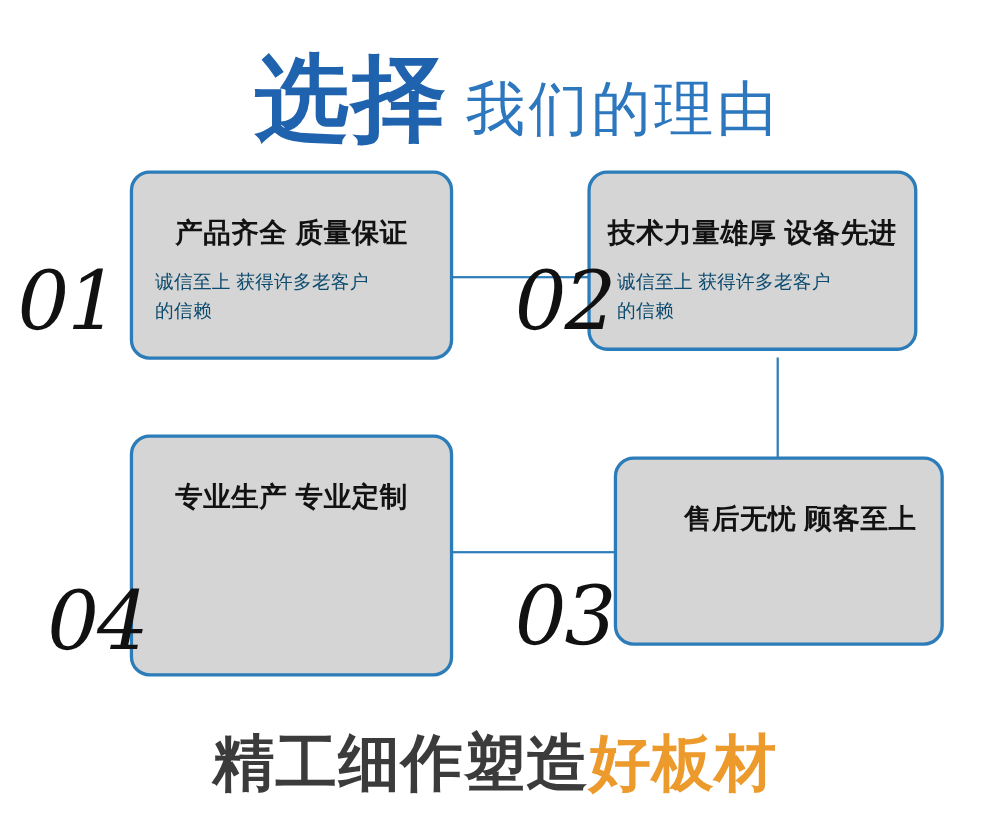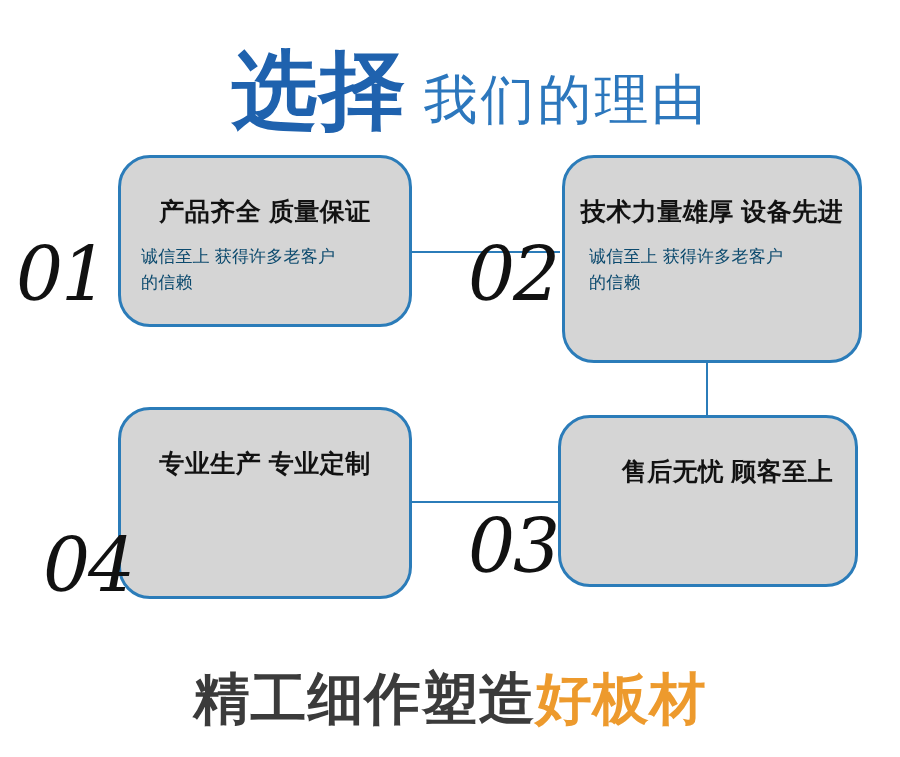--- a/index.html
+++ b/index.html
@@ -46,21 +46,21 @@
     padding-bottom: 6px;
     font-family: Liberation Sans, sans-serif;
   }
 
   
   .card {
     position: absolute;
     box-sizing: border-box;
     background: #d5d5d5;
     border: 3px solid #2b7cb9;
-    border-radius: 32px;
+    border-radius: 18px;
     z-index: 3;
   }
   .card .card-title {
     position: absolute;
     left: 0;
     right: 0;
     text-align: center;
     font-size: 25px;
     font-weight: 700;
     color: #121212;
@@ -71,22 +71,22 @@
     position: absolute;
     font-size: 17px;
     color: #0c4a6e;
     line-height: 1.5;
     letter-spacing: 0.2px;
     white-space: pre-line;
   }
 
   
   #card-1 { left: 118px; top: 155px; width: 294px; height: 172px; }
-  #card-2 { left: 562px; top: 155px; width: 300px; height: 208px; }
-  #card-4 { left: 118px; top: 407px; width: 294px; height: 192px; }
+  #card-2 { left: 534px; top: 155px; width: 300px; height: 164px; }
+  #card-4 { left: 118px; top: 395px; width: 294px; height: 220px; }
   #card-3 { left: 558px; top: 415px; width: 300px; height: 172px; }
 
   #card-1 .card-title { top: 37px; }
   #card-1 .card-desc  { top: 86px; left: 20px; right: 14px; }
 
   #card-2 .card-title { top: 37px; }
   #card-2 .card-desc  { top: 86px; left: 24px; right: 14px; }
 
   #card-4 .card-title { top: 37px; }
   #card-4 .card-desc  { top: 86px; left: 20px; right: 10px; }
@@ -103,21 +103,21 @@
     font-size: 74px;
     color: #111111;
     letter-spacing: -2px;
     line-height: 1;
     z-index: 5;
     user-select: none;
   }
   #num-01 { left: 16px;  top: 237px; }
   #num-02 { left: 468px; top: 237px; }
   #num-04 { left: 43px;  top: 497px; margin-top: 31px; }
-  #num-03 { left: 468px; top: 509px; }
+  #num-03 { left: 468px; top: 523px; }
 
   
   .connector {
     position: absolute;
     background: #2b7cb9;
     z-index: 1;
   }
   
   #conn-h-top   { left: 410px; top: 251px; width: 150px; height: 2px; }
   
@@ -130,21 +130,21 @@
     position: absolute;
     left: 0;
     top: 668px;
     width: 900px;
     text-align: center;
     font-size: 56px;
     font-weight: 700;
     letter-spacing: 1px;
     line-height: 1.1;
     white-space: nowrap;
-    font-family: Liberation Sans, sans-serif;
+    font-family: Liberation Mono, monospace;
   }
   #tagline .t-dark   { color: #3b3b3b; }
   #tagline .t-accent { color: #ed9a2d; }
 </style>
 </head>
 <body>
 
 <div id="header">
   <span class="lead">选择</span>
   <span class="rest">我们的理由</span>

